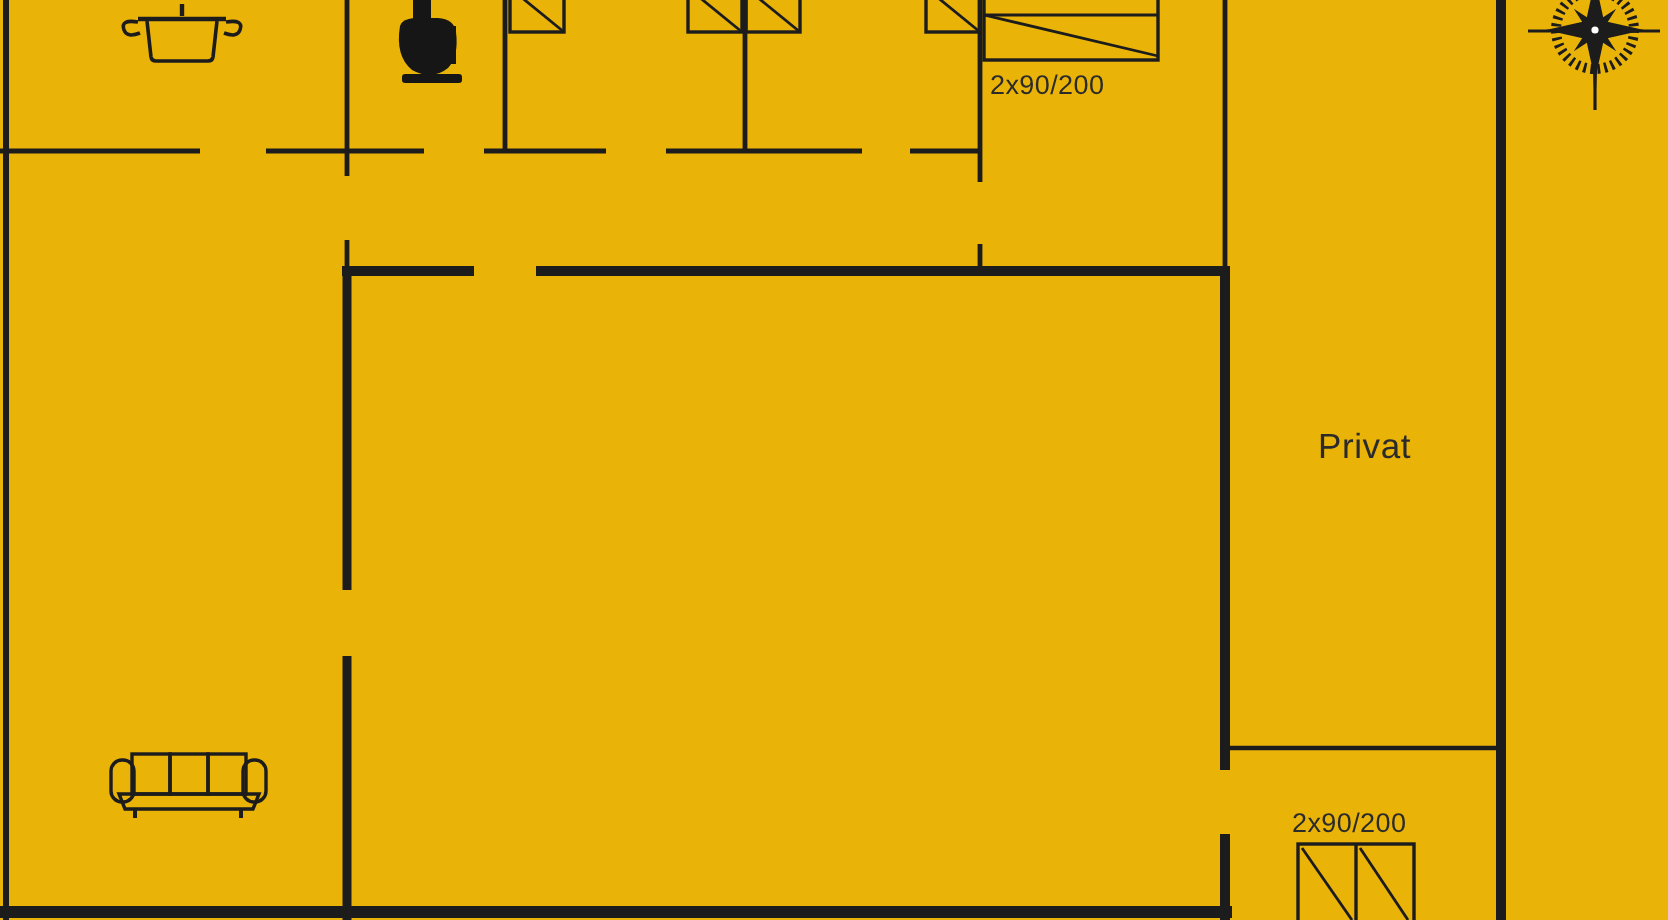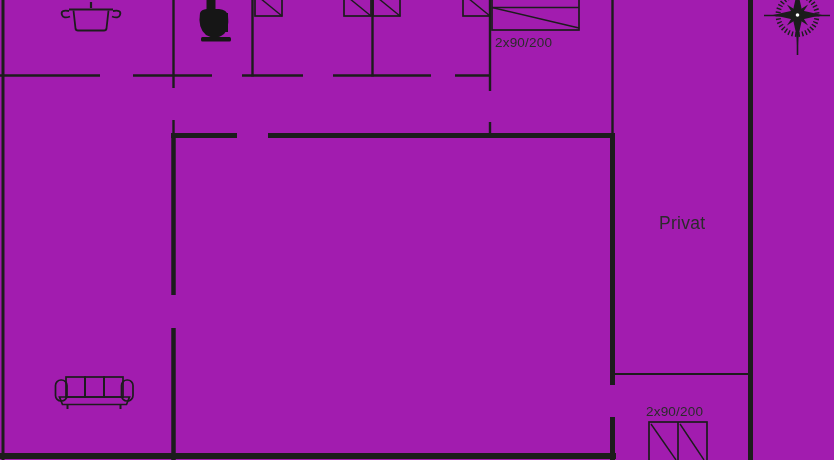--- a/index.html
+++ b/index.html
@@ -1,20 +1,20 @@
 <!DOCTYPE html>
 <html><head>
 <meta charset="utf-8">
 <style>
   html, body { margin: 0; padding: 0; background: #ffffff; }
   .stage {
     position: relative;
     width: 834px;
     height: 460px;
-    background: #a21caf;
+    background: #eab308;
     overflow: hidden;
     font-family: "Liberation Sans", sans-serif;
   }
   svg { display: block; }
   .wall  { stroke: #1c1c1c; stroke-linecap: butt; }
   .sym   { stroke: #1c1c1c; fill: none; }
   .plan-label {
     font-family: "Liberation Sans", sans-serif;
     fill: #2b2b2b;
   }

